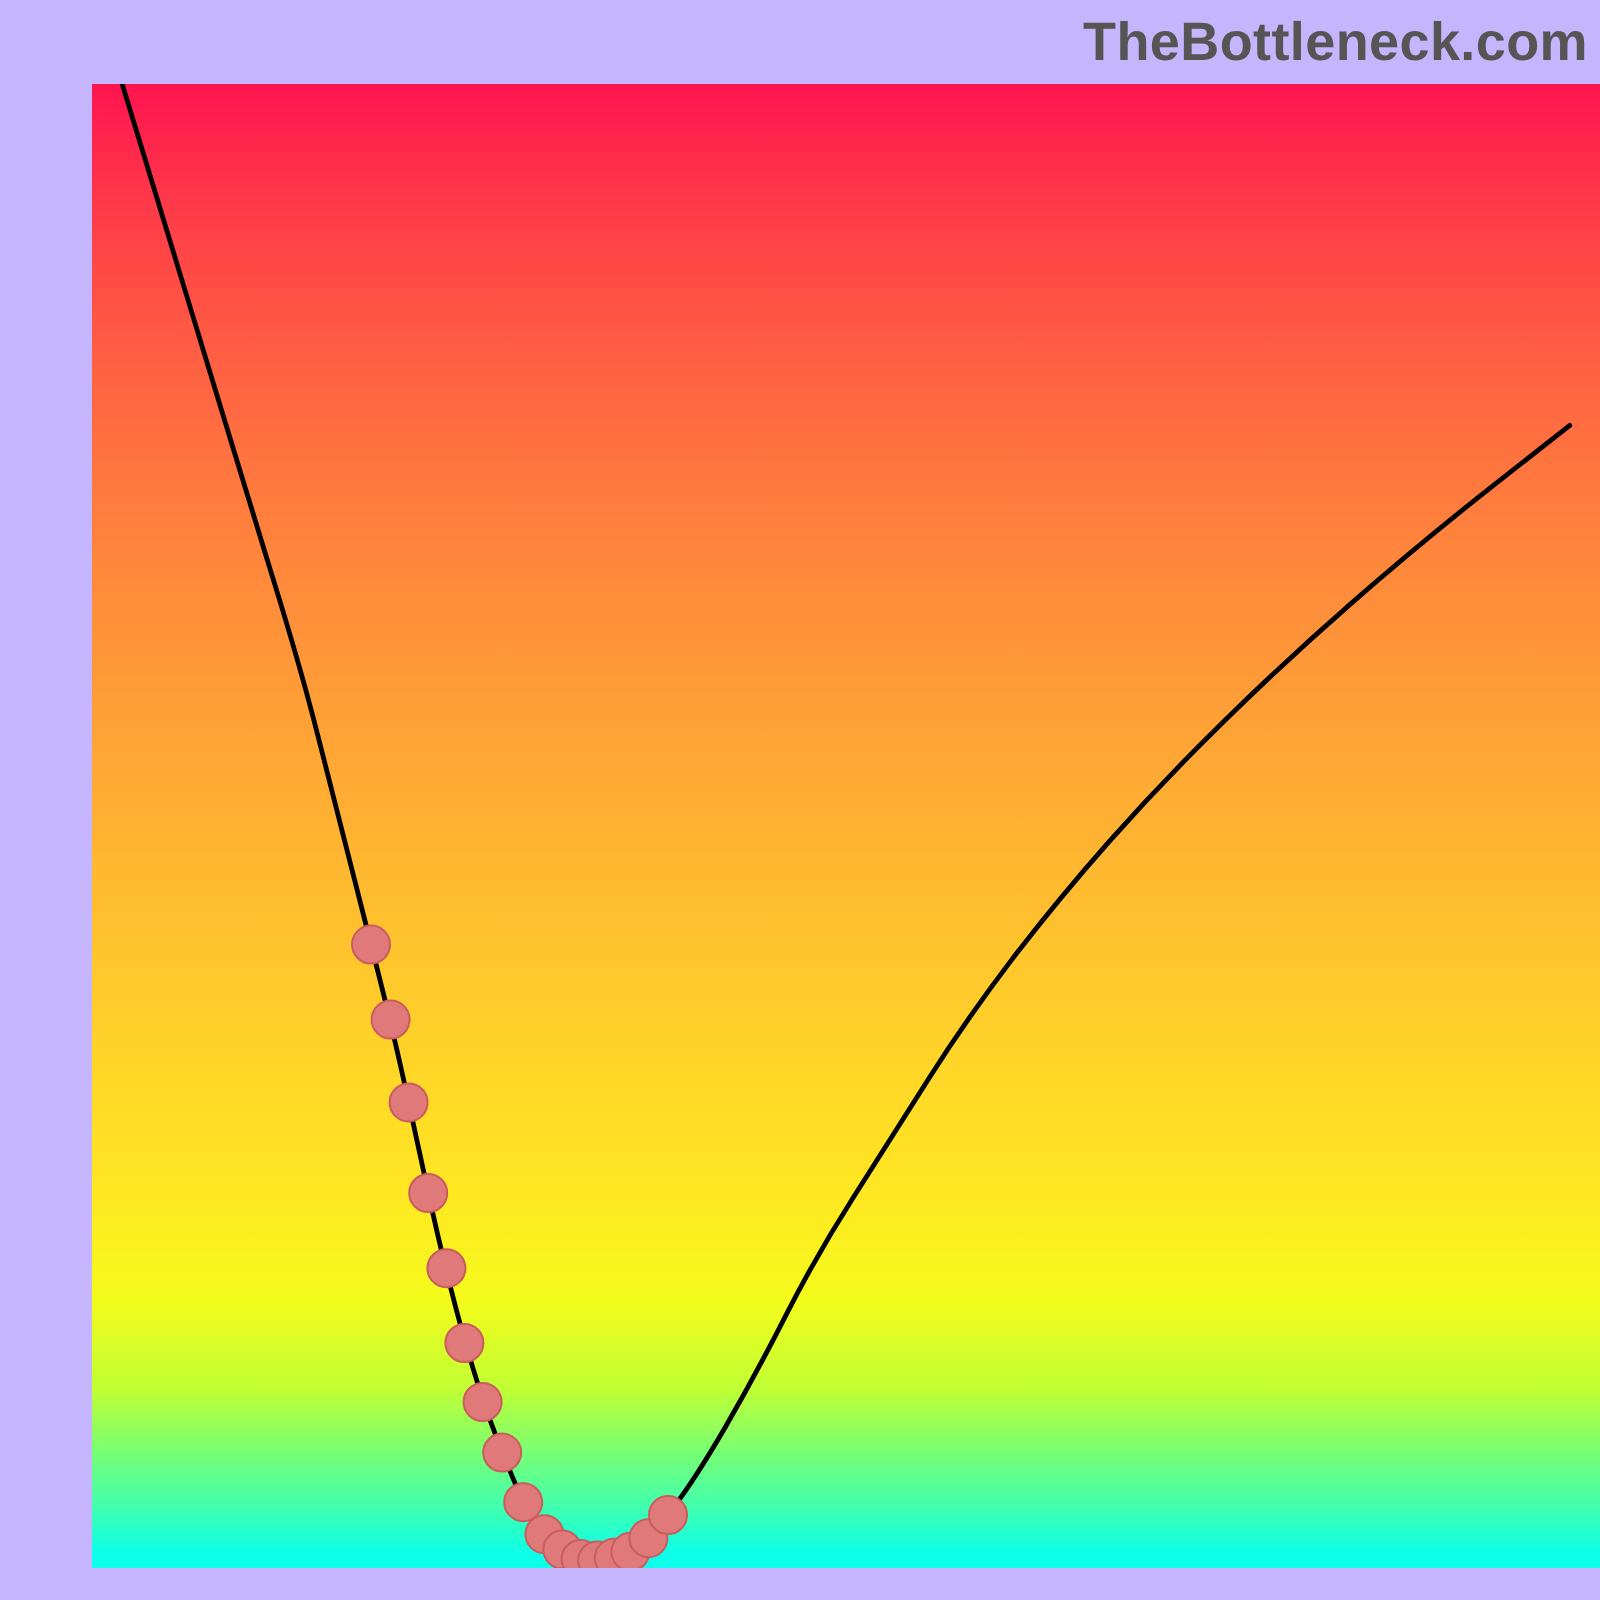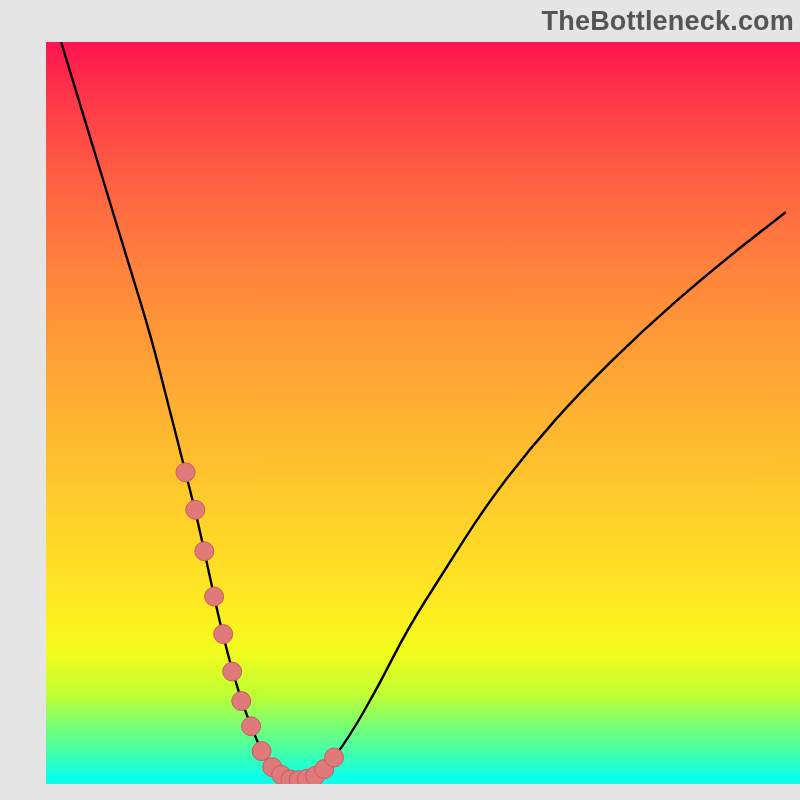--- a/index.html
+++ b/index.html
@@ -9,21 +9,21 @@
     height: 800px;
     overflow: hidden;
     background: #ffffff;
     font-family: Arial, Helvetica, sans-serif;
   }
   .frame {
     position: relative;
     width: 800px;
     height: 800px;
     box-sizing: border-box;
-    background: #e5e5e5;
+    background: #c4b5fd;
   }
   .plot {
     position: absolute;
     left: 46px;
     top: 42px;
     right: 0;
     bottom: 16px;
     background: linear-gradient(to bottom,
       #ff1450 0%,
       #ff3949 8%,

